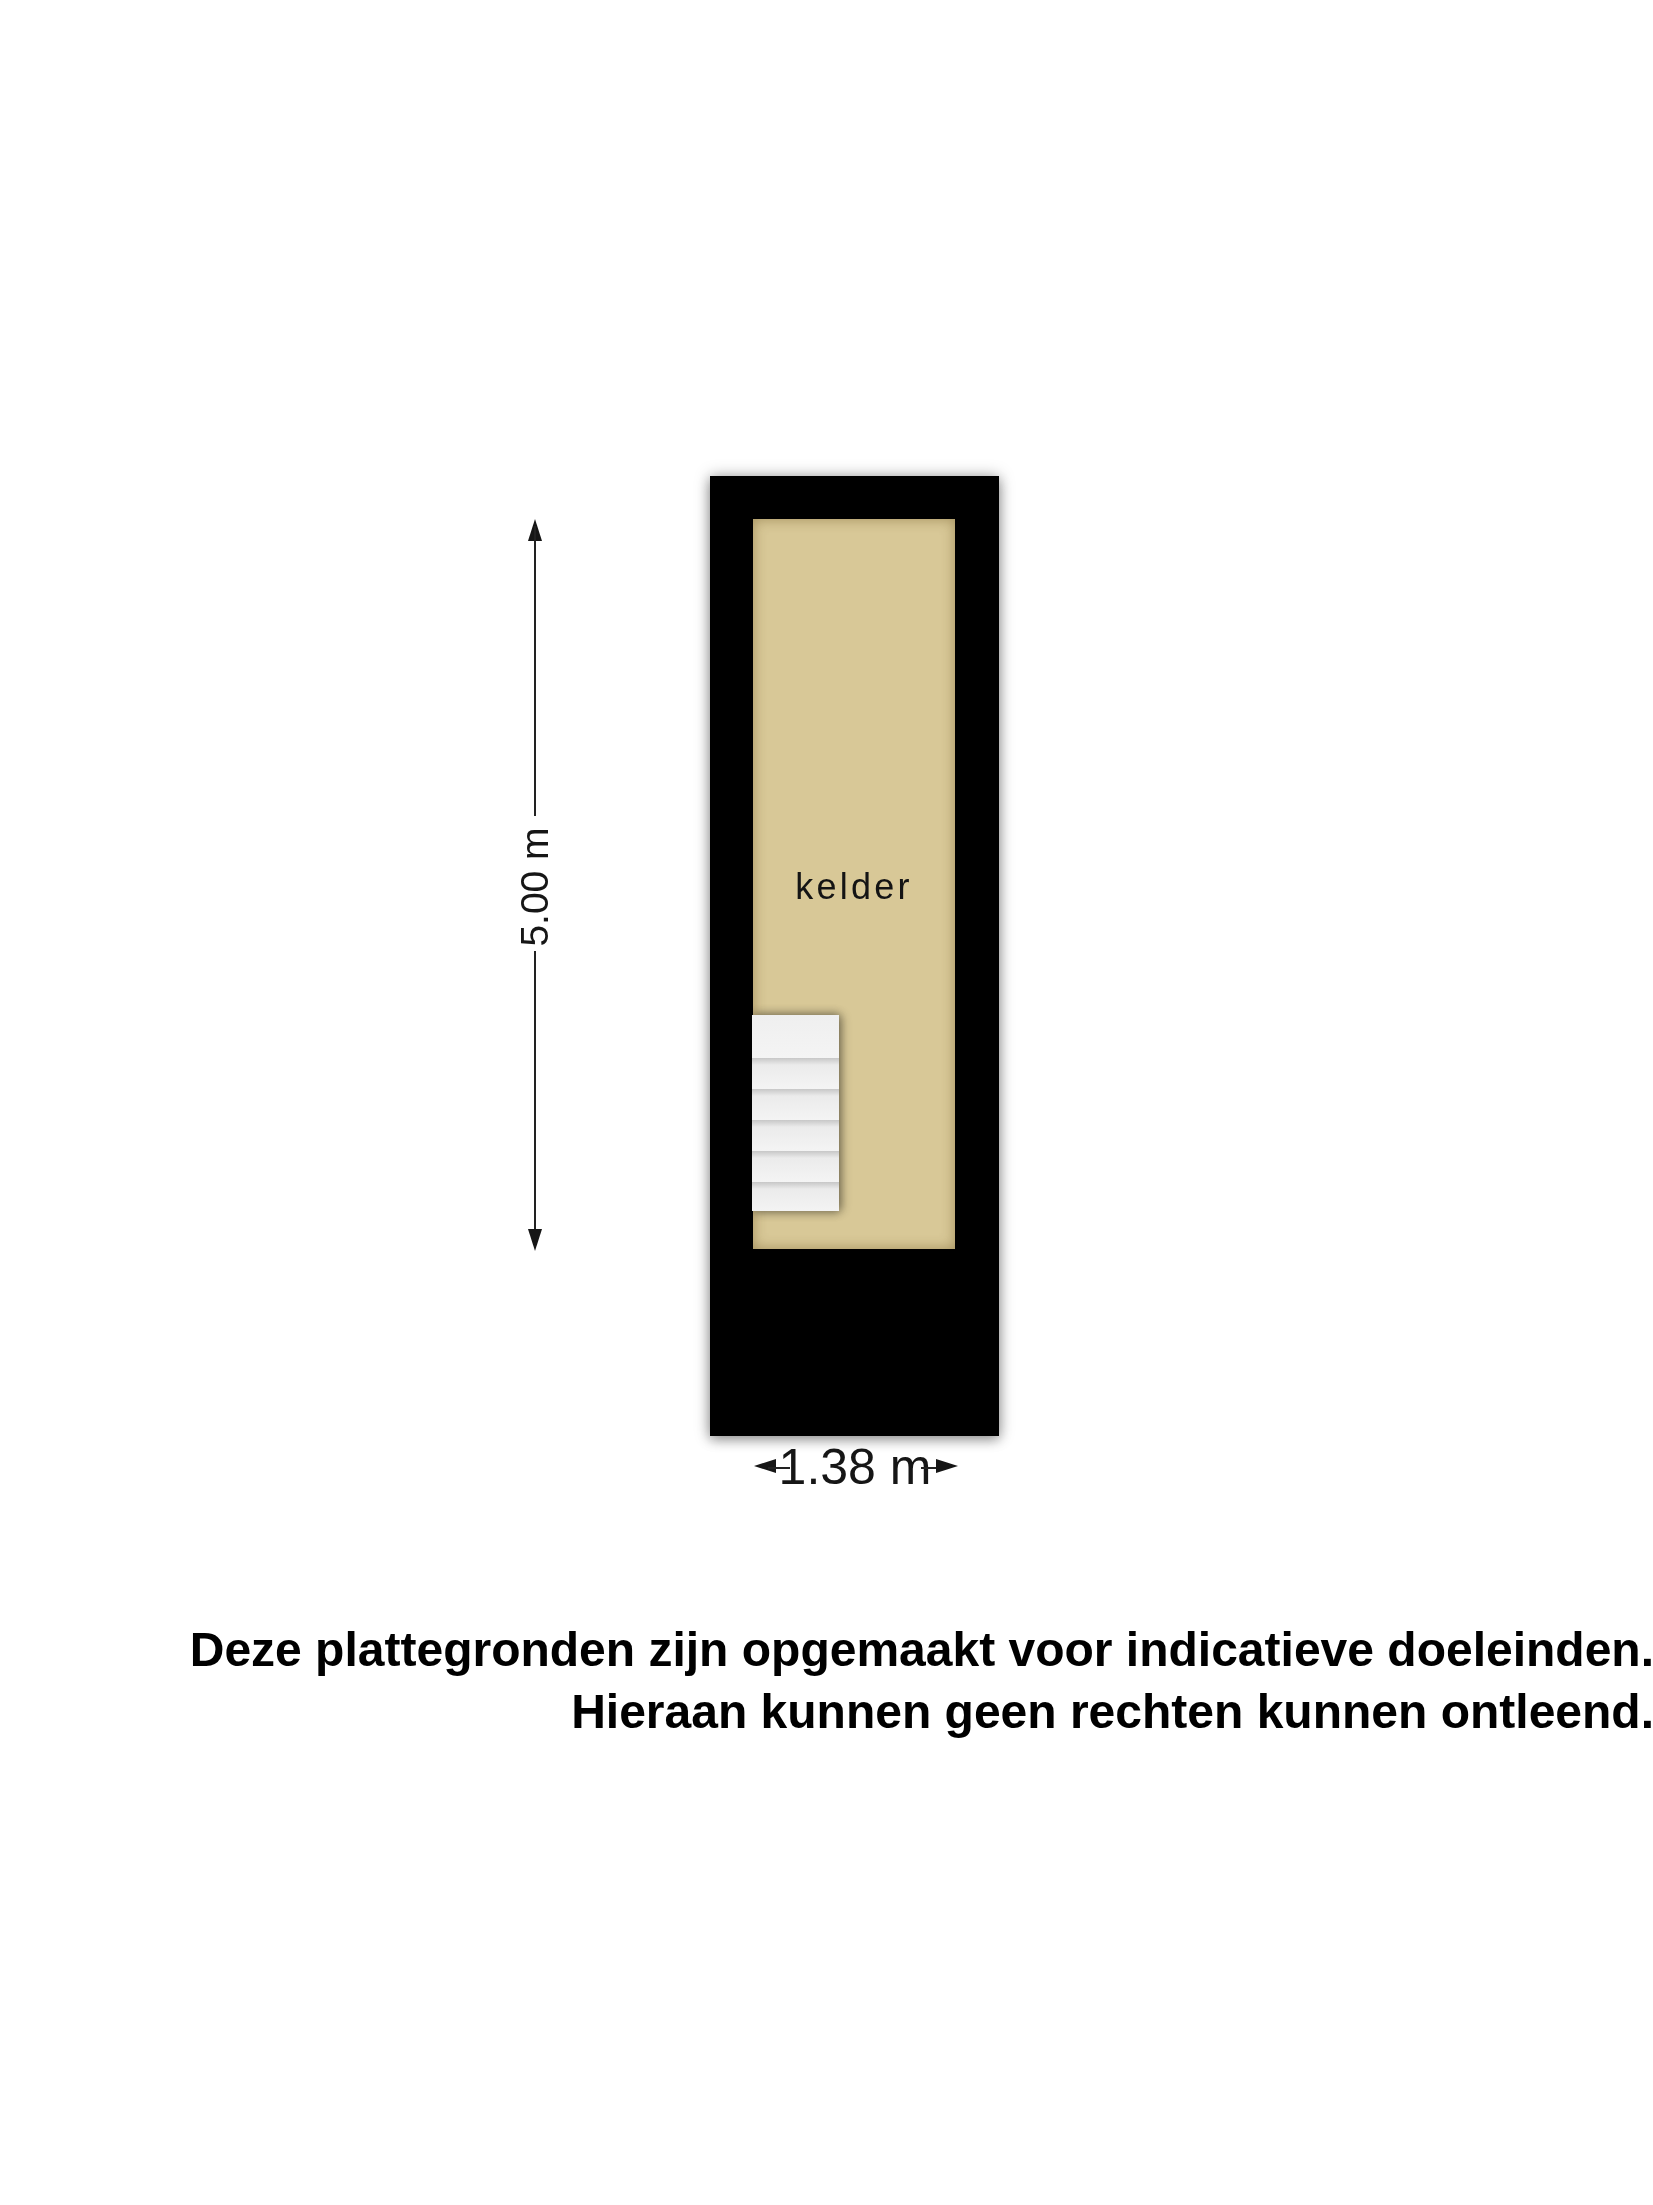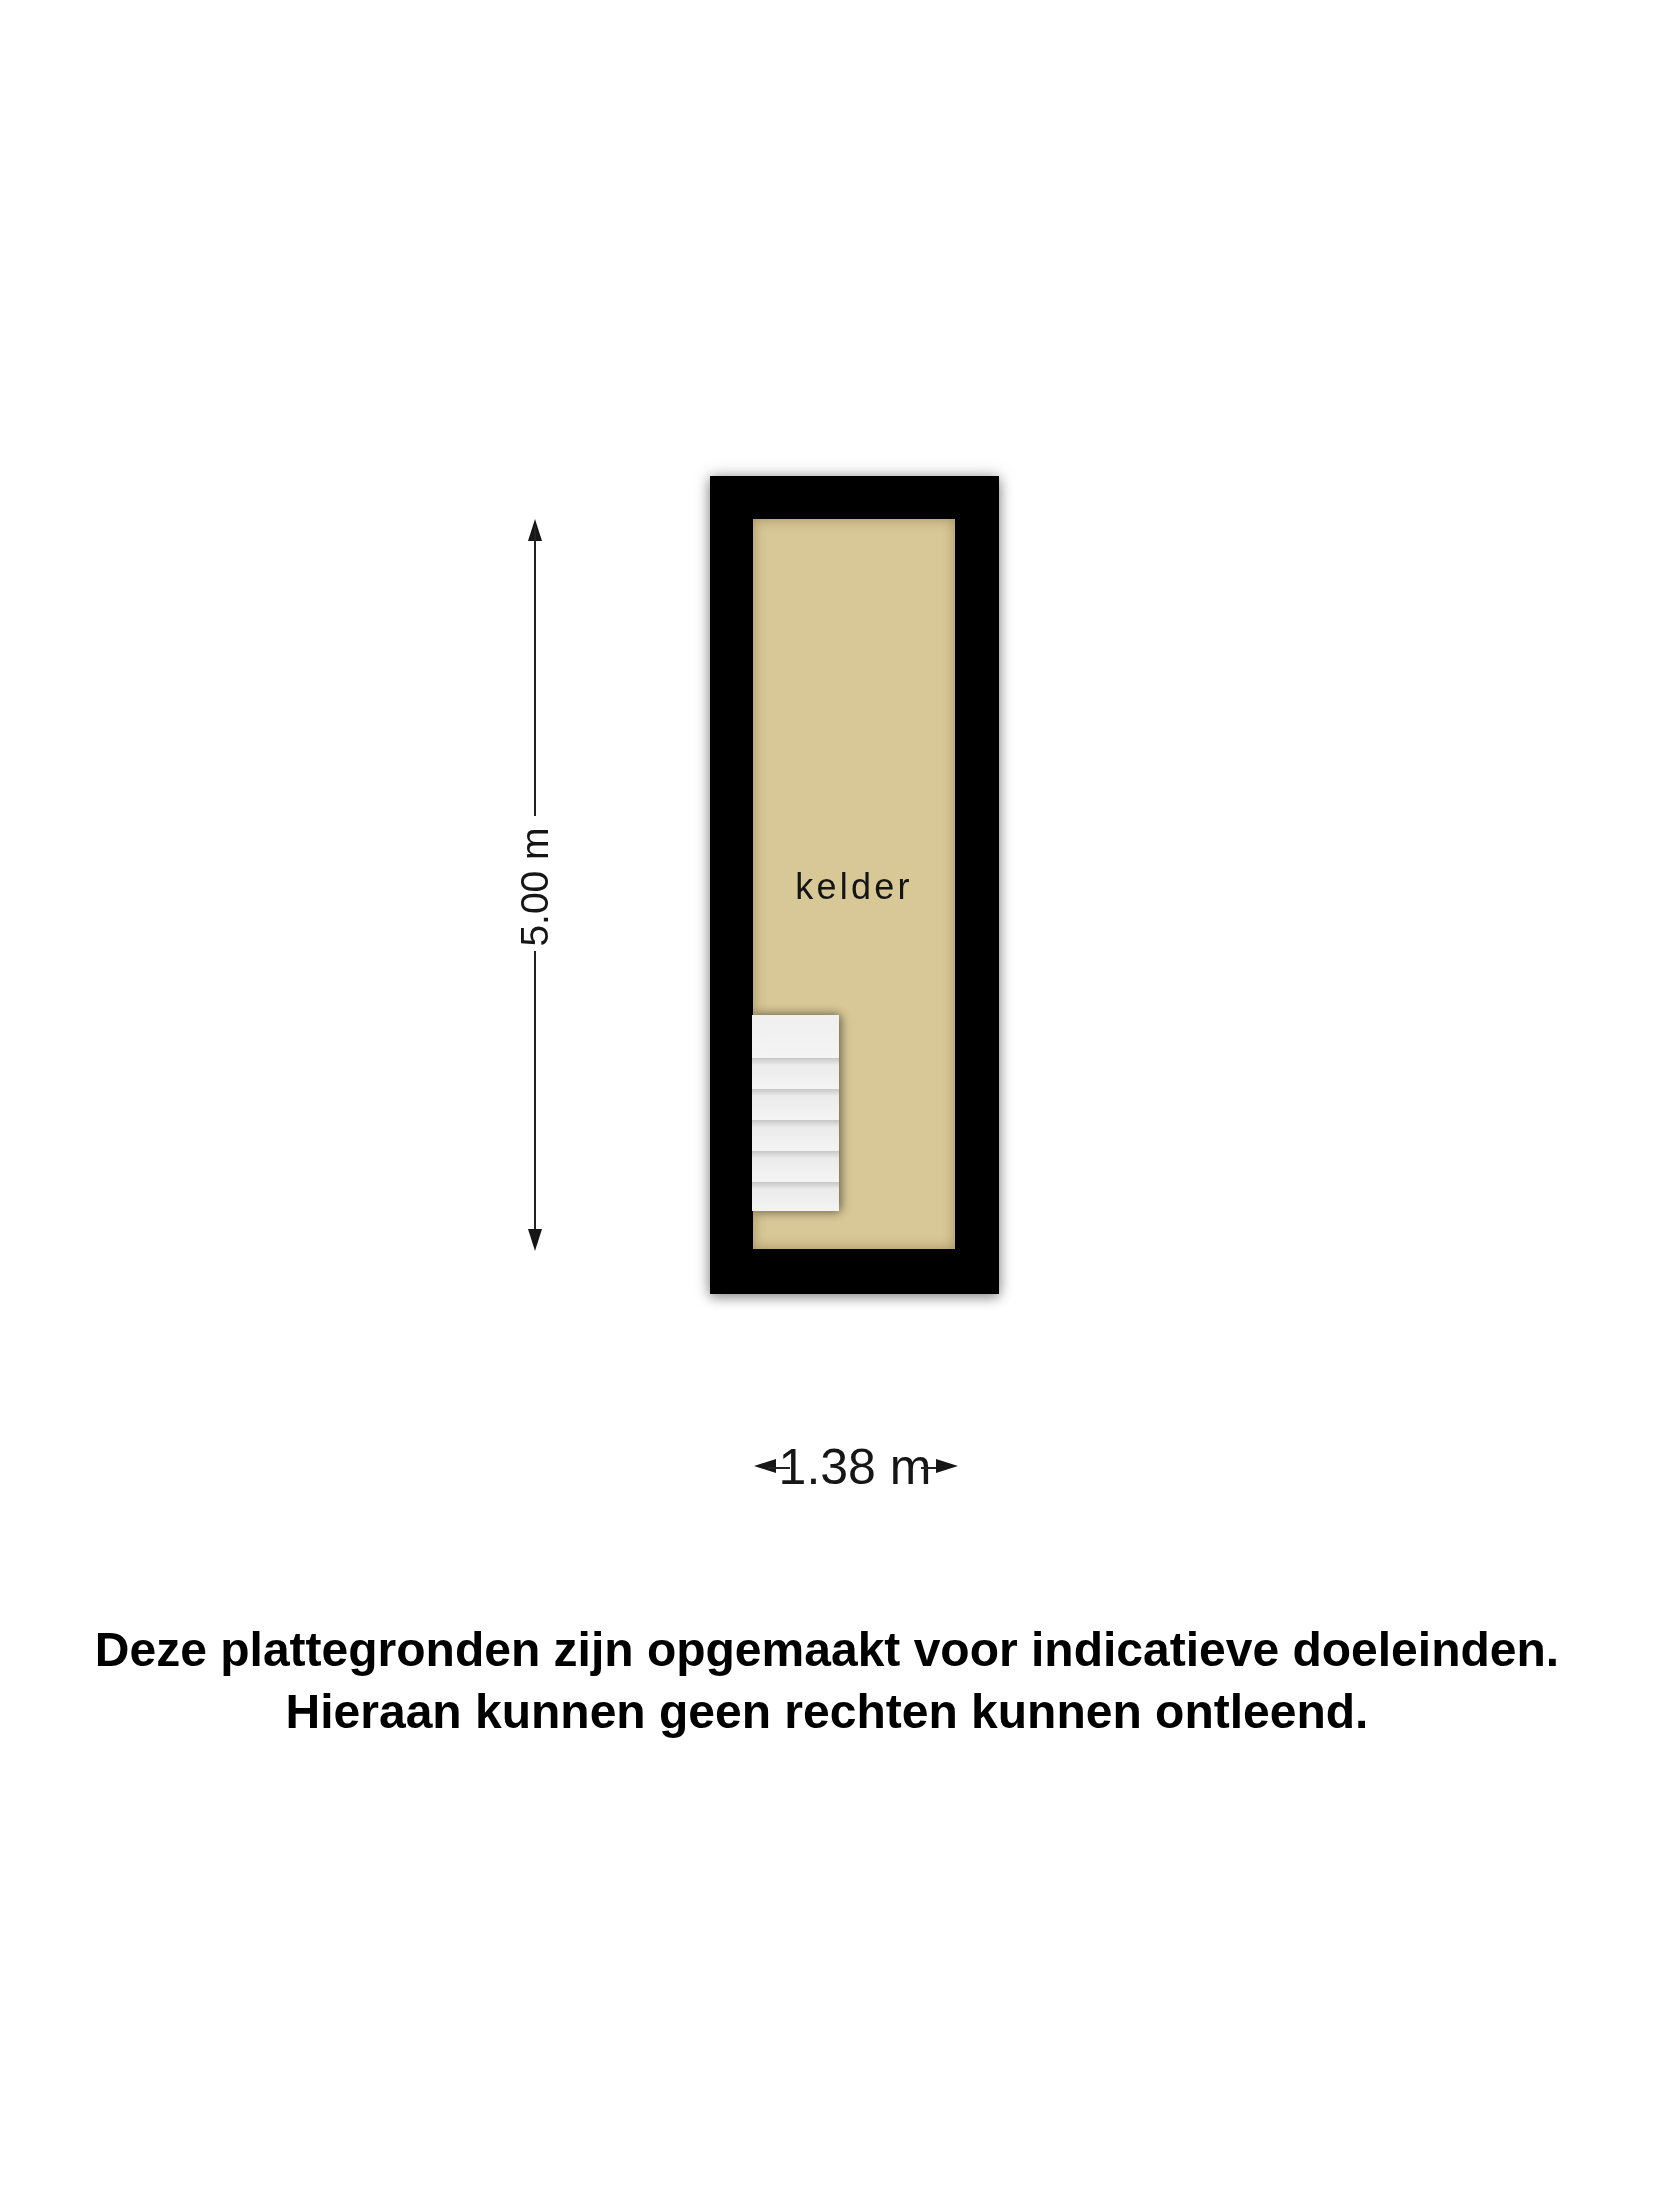--- a/index.html
+++ b/index.html
@@ -15,21 +15,21 @@
     overflow: hidden;
     font-family: "Liberation Sans", sans-serif;
   }
 
   
   .plan-outer {
     position: absolute;
     left: 710px;
     top: 476px;
     width: 289px;
-    height: 818px;
+    height: 960px;
     background: #000000;
     box-shadow: 0 0 14px rgba(0,0,0,0.35), 0 4.7px 11px rgba(0,0,0,0.25);
   }
   .plan-floor {
     position: absolute;
     left: 43px;
     top: 43px;
     width: 202px;
     height: 730px;
     background: #d8c897;
@@ -137,21 +137,21 @@
     color: #161616;
     white-space: nowrap;
   }
 
   
   .disclaimer {
     position: absolute;
     left: 0;
     top: 1619px;
     width: 100%;
-    text-align: center;
+    text-align: right;
     font-weight: bold;
     font-size: 48px;
     line-height: 62px;
     color: #000000;
   }
 </style>
 </head>
 <body>
 
 <div class="canvas">

